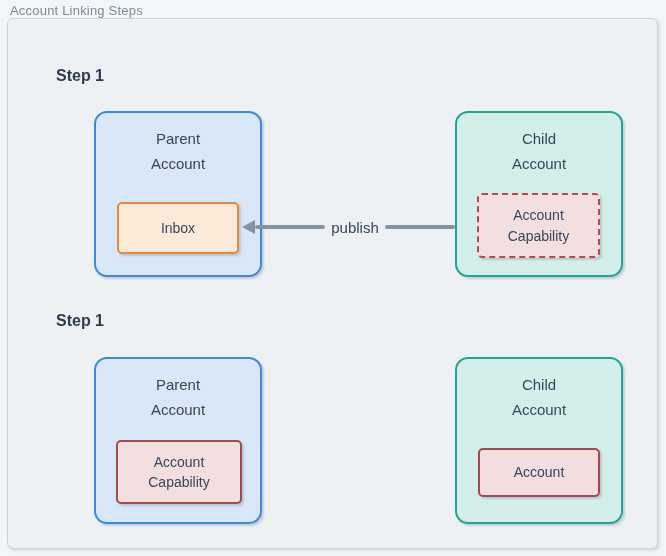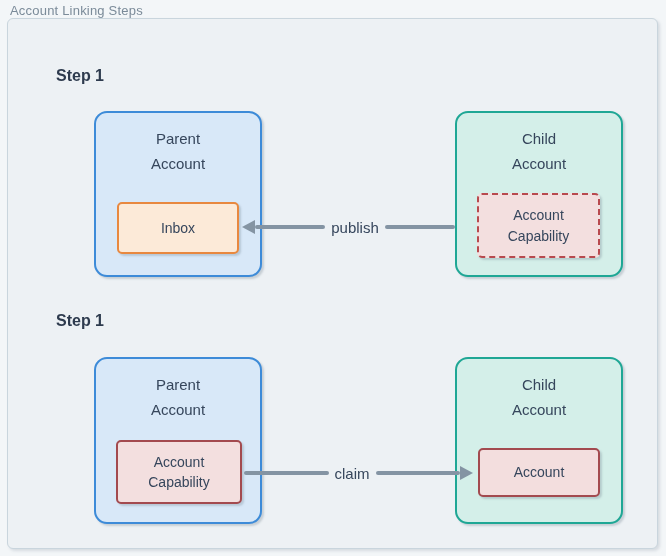--- a/index.html
+++ b/index.html
@@ -181,20 +181,14 @@
     <div class="node-box node-cap-solid">Account
 Capability</div>
   </div>
 
   <div class="account-box child r2 col-child">
     <div class="account-box-title">Child
 Account</div>
     <div class="node-box node-account">Account</div>
   </div>
 
-  <div class="edge e2">
-    <div class="edge-line"></div>
-    <div class="edge-label">claim</div>
-    <div class="edge-line"></div>
-    <div class="arrowhead right"></div>
-  </div>
 
 </div>
 
 </body></html>

